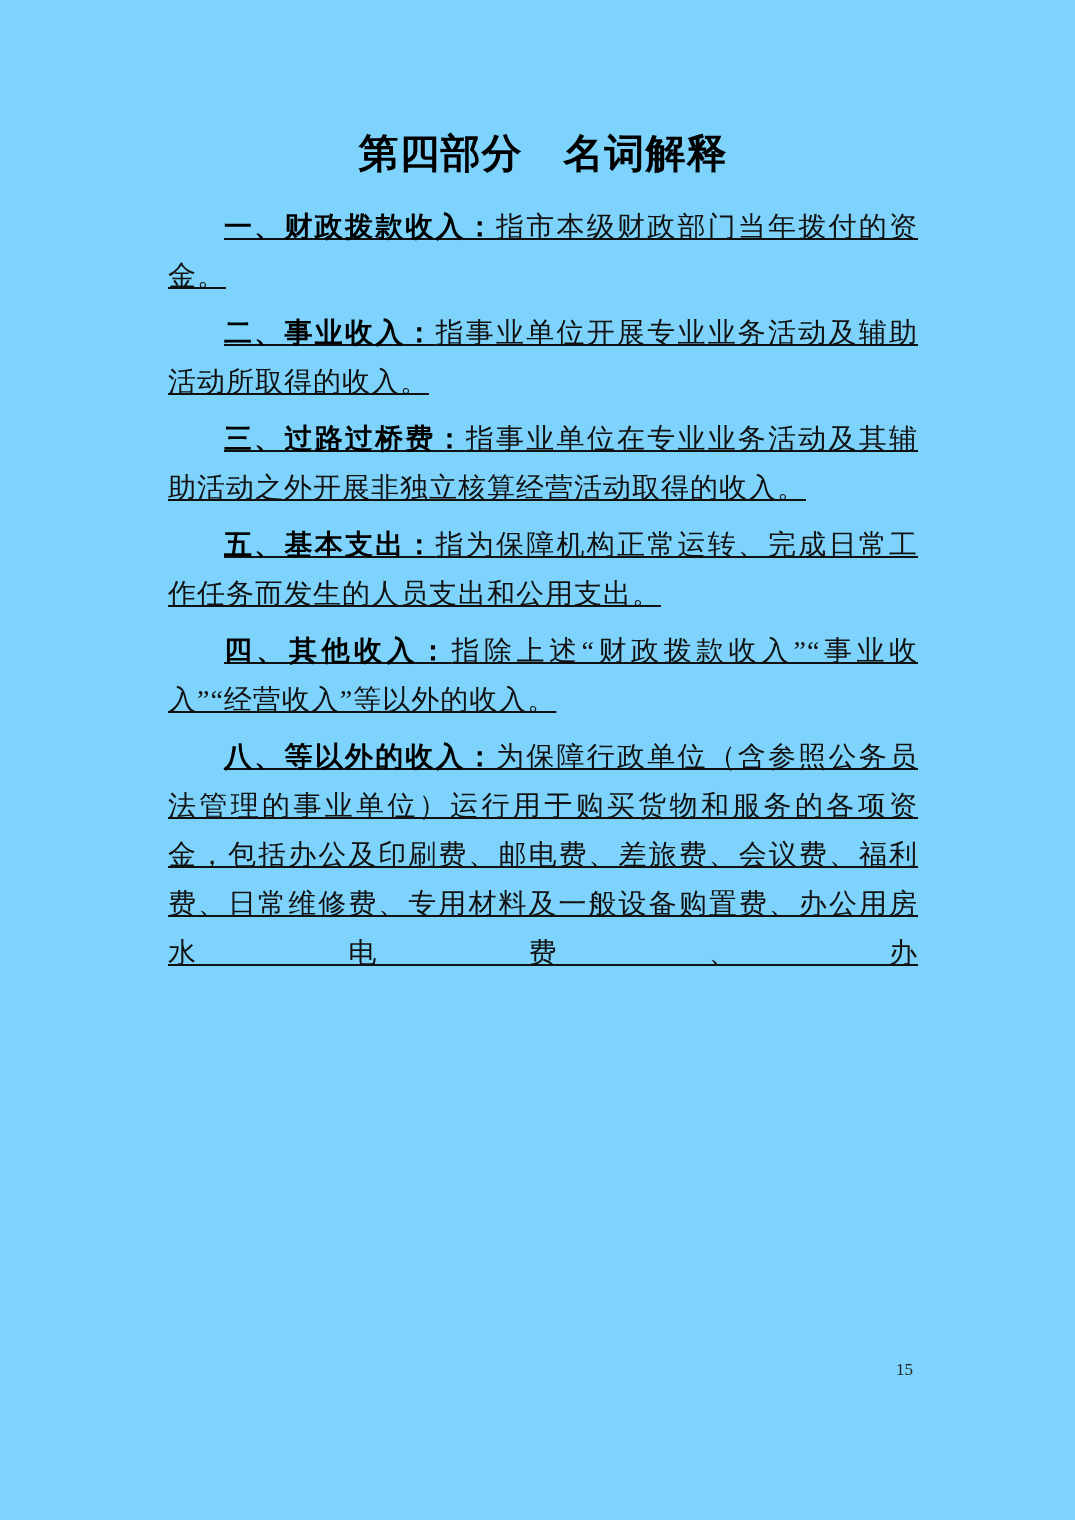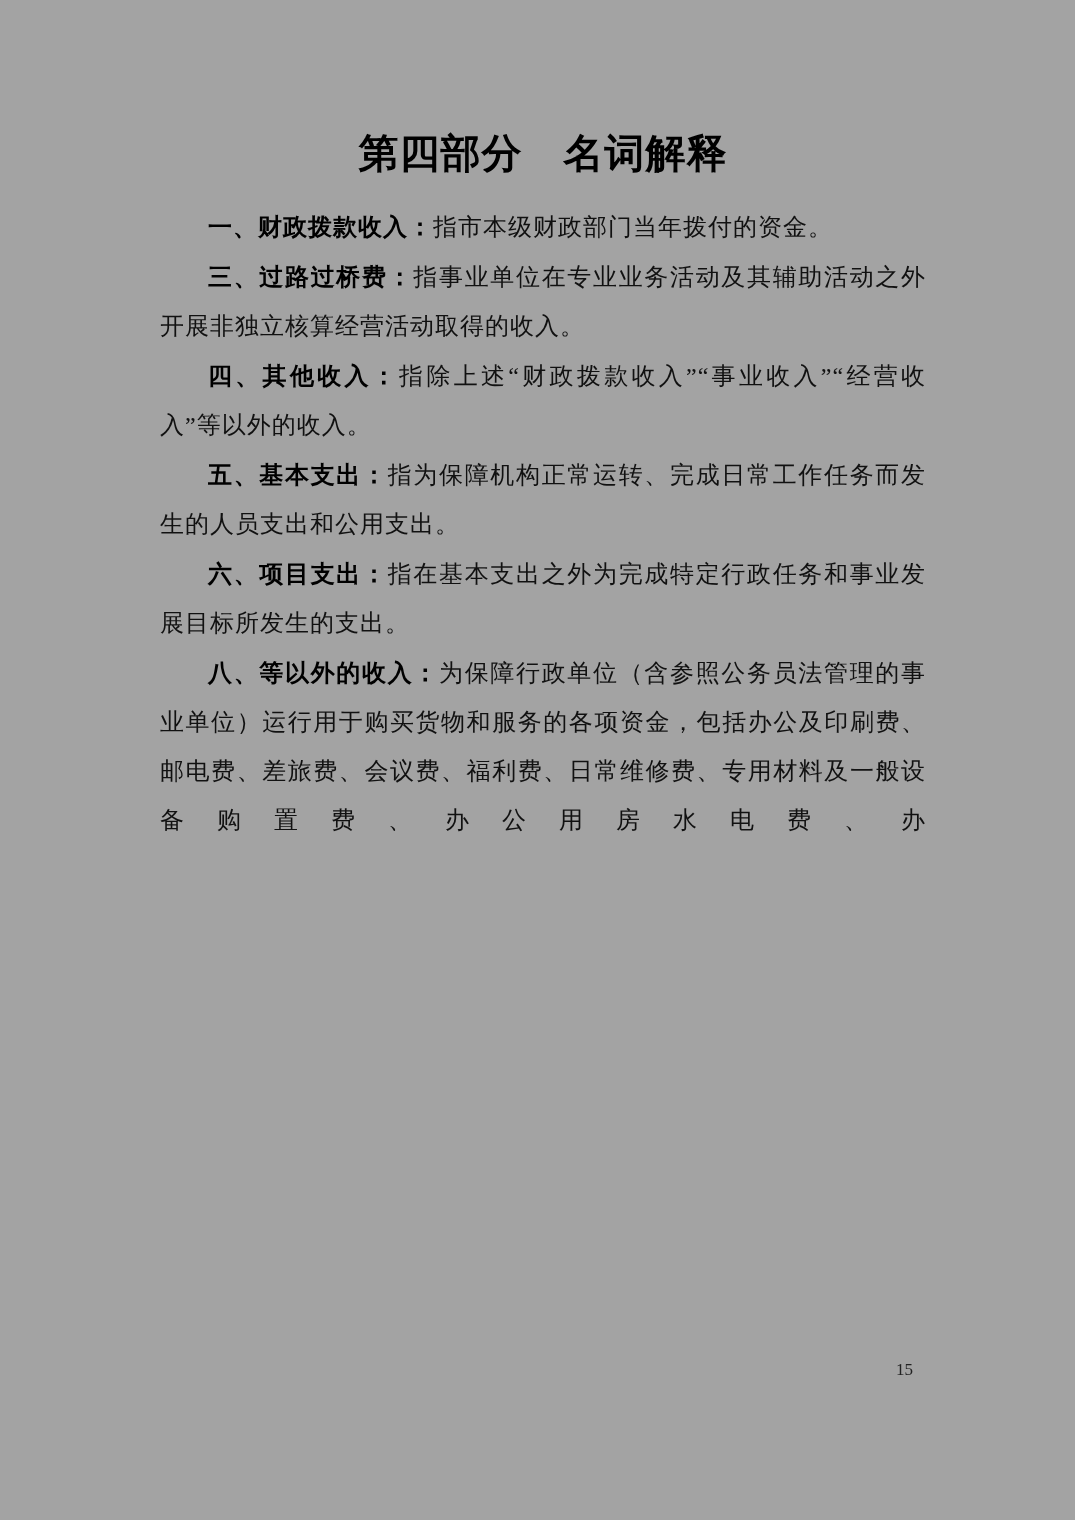--- a/index.html
+++ b/index.html
@@ -4,21 +4,21 @@
 <style>
   html, body {
     margin: 0;
     padding: 0;
     background: #e9e9e9;
   }
   .page {
     position: relative;
     width: 1075px;
     height: 1520px;
-    background: #a3a3a3;
+    background: #7dd3fc;
     overflow: hidden;
     font-family: "Liberation Serif", "DejaVu Serif", serif;
     color: #111111;
   }
   .content {
     position: absolute;
     left: 160px;
     top: 126px;
     width: 766px;
   }
@@ -27,27 +27,28 @@
     font-family: "Liberation Sans", "DejaVu Sans", sans-serif;
     font-weight: 700;
     font-size: 40px;
     line-height: 54px;
     text-align: center;
     color: #000000;
     letter-spacing: 1px;
     white-space: pre;
   }
   .body-text p {
-    margin: 0;
-    font-size: 24px;
+    margin: 8px;
+    font-size: 28px;
     line-height: 49px;
     text-indent: 2em;
     text-align: justify;
     text-justify: inter-character;
     letter-spacing: 1px;
+    text-decoration: underline;
   }
   .lead {
     font-family: "Liberation Sans", "DejaVu Sans", sans-serif;
     font-weight: 700;
     color: #000000;
   }
   .cut {
     text-align-last: justify;
   }
   .page-number {
@@ -65,28 +66,28 @@
 
 <div class="page">
   <div class="content">
 
     <h1 class="doc-title">第四部分　名词解释</h1>
 
     <div class="body-text">
 
       <p><span class="lead">一、财政拨款收入：</span><span>指市本级财政部门当年拨付的资金。</span></p>
 
+      <p><span class="lead">二、事业收入：</span><span>指事业单位开展专业业务活动及辅助活动所取得的收入。</span></p>
 
       <p><span class="lead">三、过路过桥费：</span><span>指事业单位在专业业务活动及其辅助活动之外开展非独立核算经营活动取得的收入。</span></p>
 
+      <p><span class="lead">五、基本支出：</span><span>指为保障机构正常运转、完成日常工作任务而发生的人员支出和公用支出。</span></p>
+
       <p><span class="lead">四、其他收入：</span><span>指除上述“财政拨款收入”“事业收入”“经营收入”等以外的收入。</span></p>
 
-      <p><span class="lead">五、基本支出：</span><span>指为保障机构正常运转、完成日常工作任务而发生的人员支出和公用支出。</span></p>
-
-      <p><span class="lead">六、项目支出：</span><span>指在基本支出之外为完成特定行政任务和事业发展目标所发生的支出。</span></p>
 
 
       <p class="cut"><span class="lead">八、等以外的收入：</span><span>为保障行政单位（含参照公务员法管理的事业单位）运行用于购买货物和服务的各项资金，包括办公及印刷费、邮电费、差旅费、会议费、福利费、日常维修费、专用材料及一般设备购置费、办公用房水电费、办</span></p>
 
     </div>
   </div>
 
   <div class="page-number">15</div>
 </div>
 

